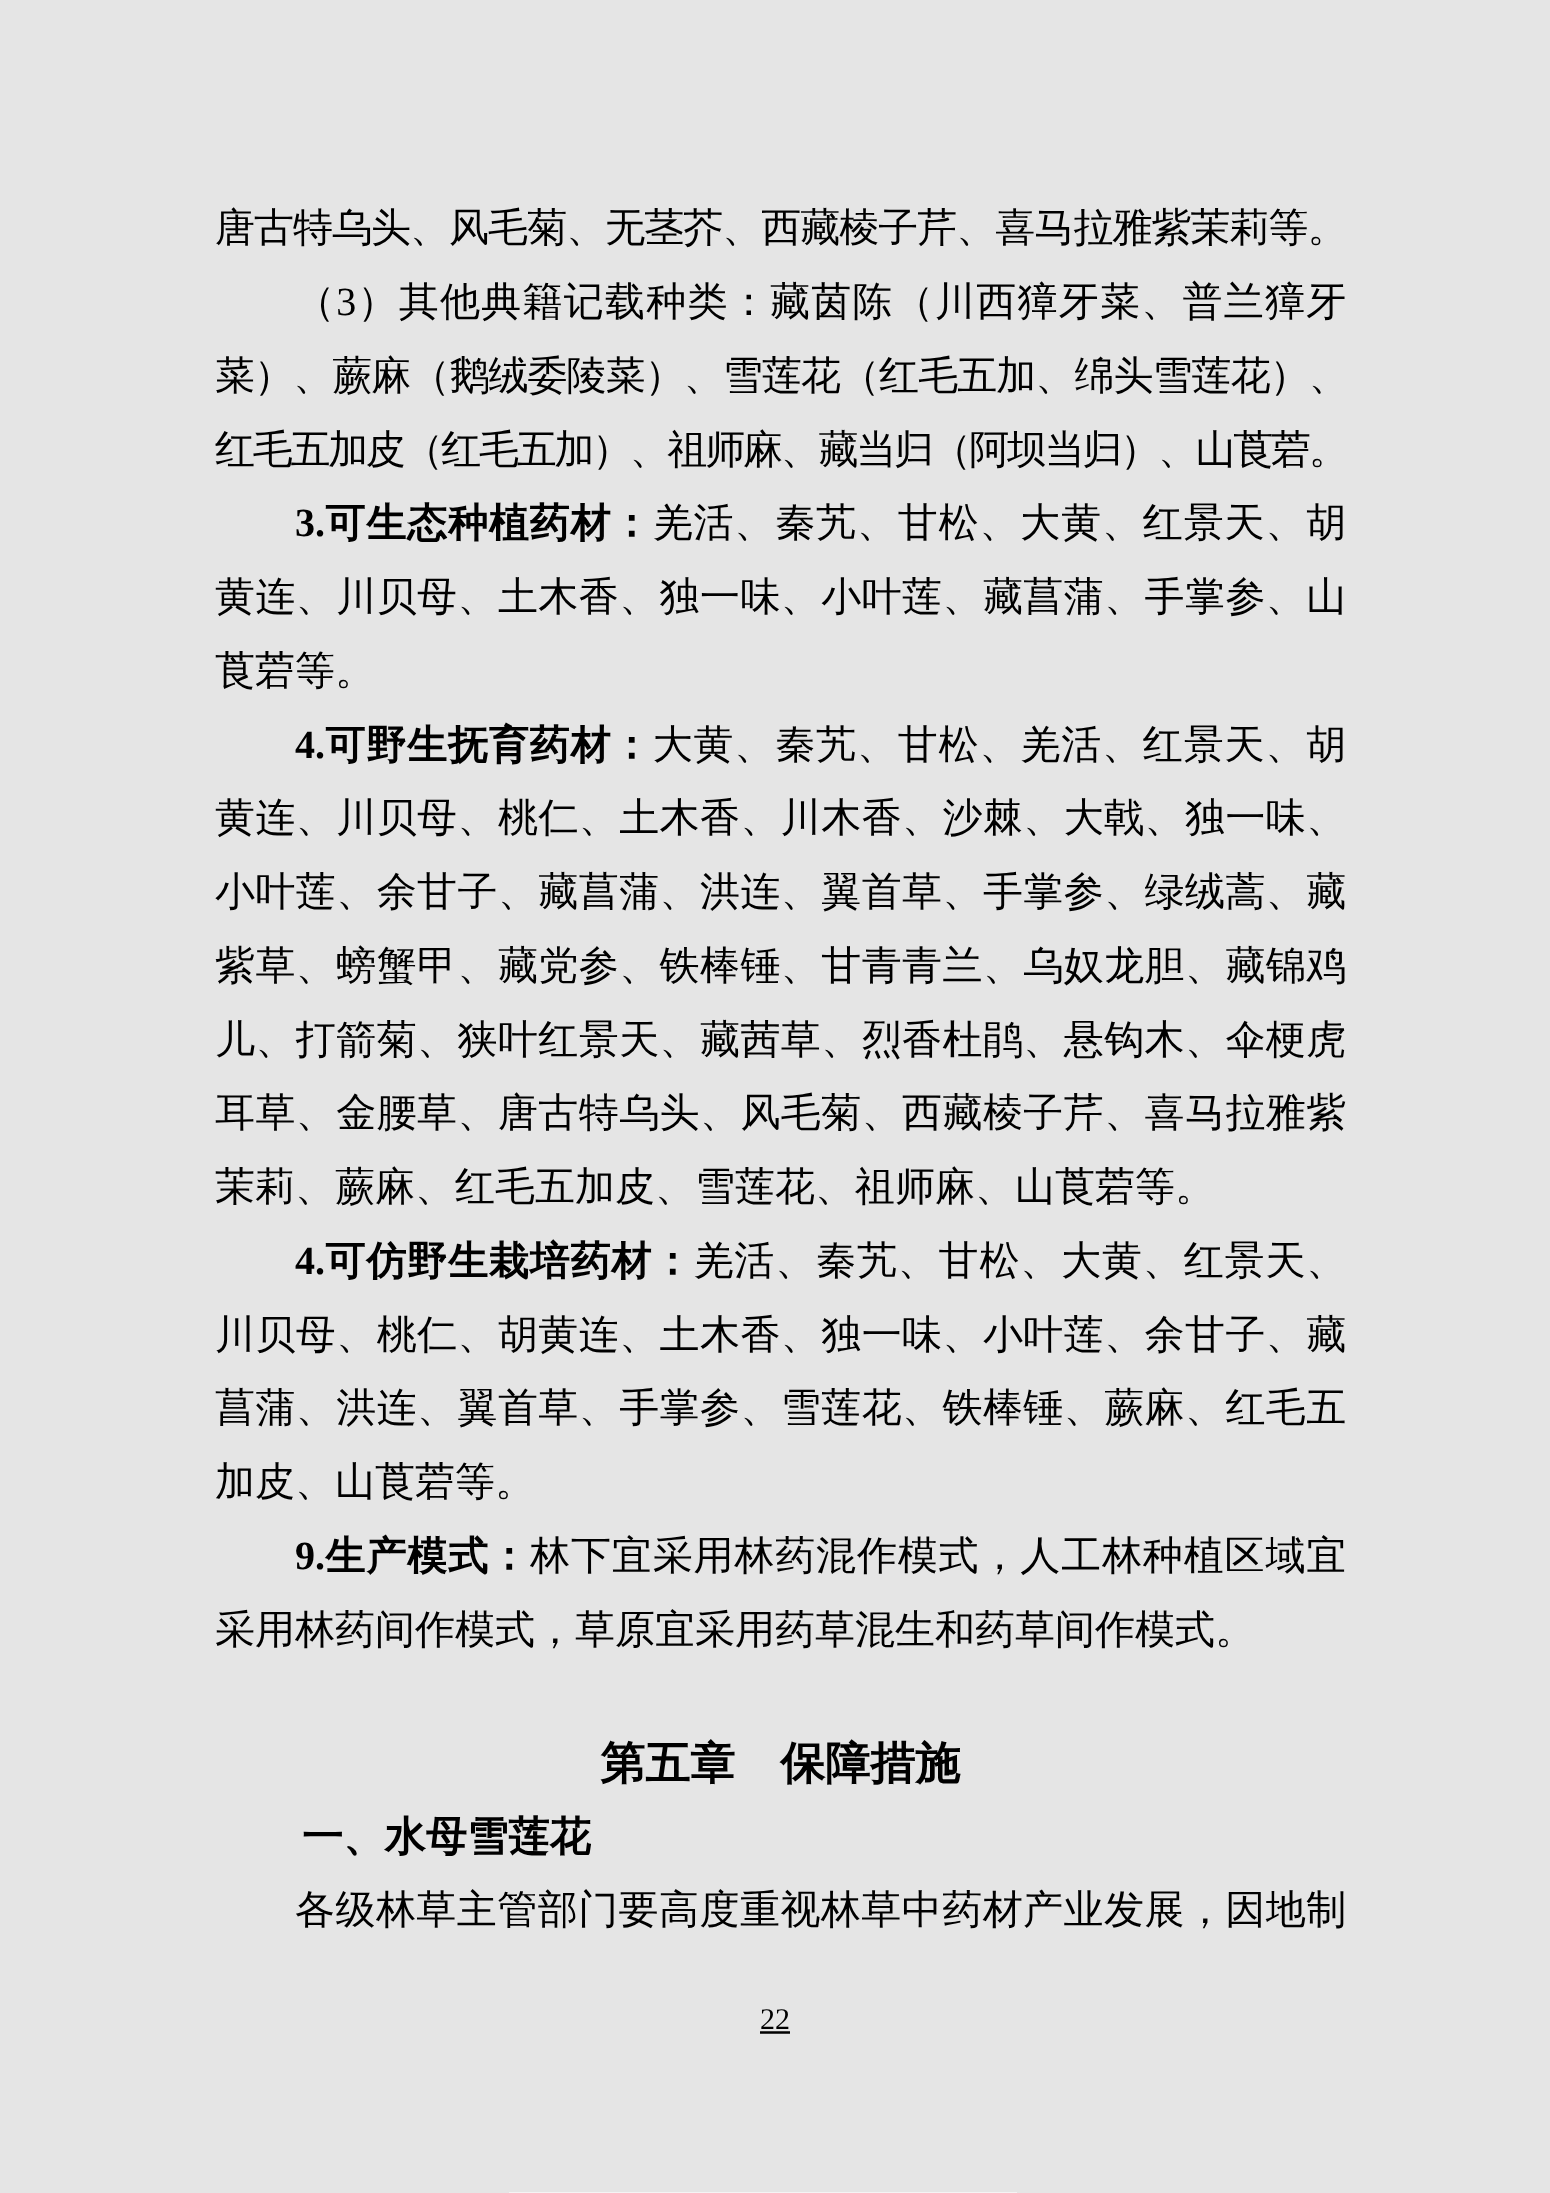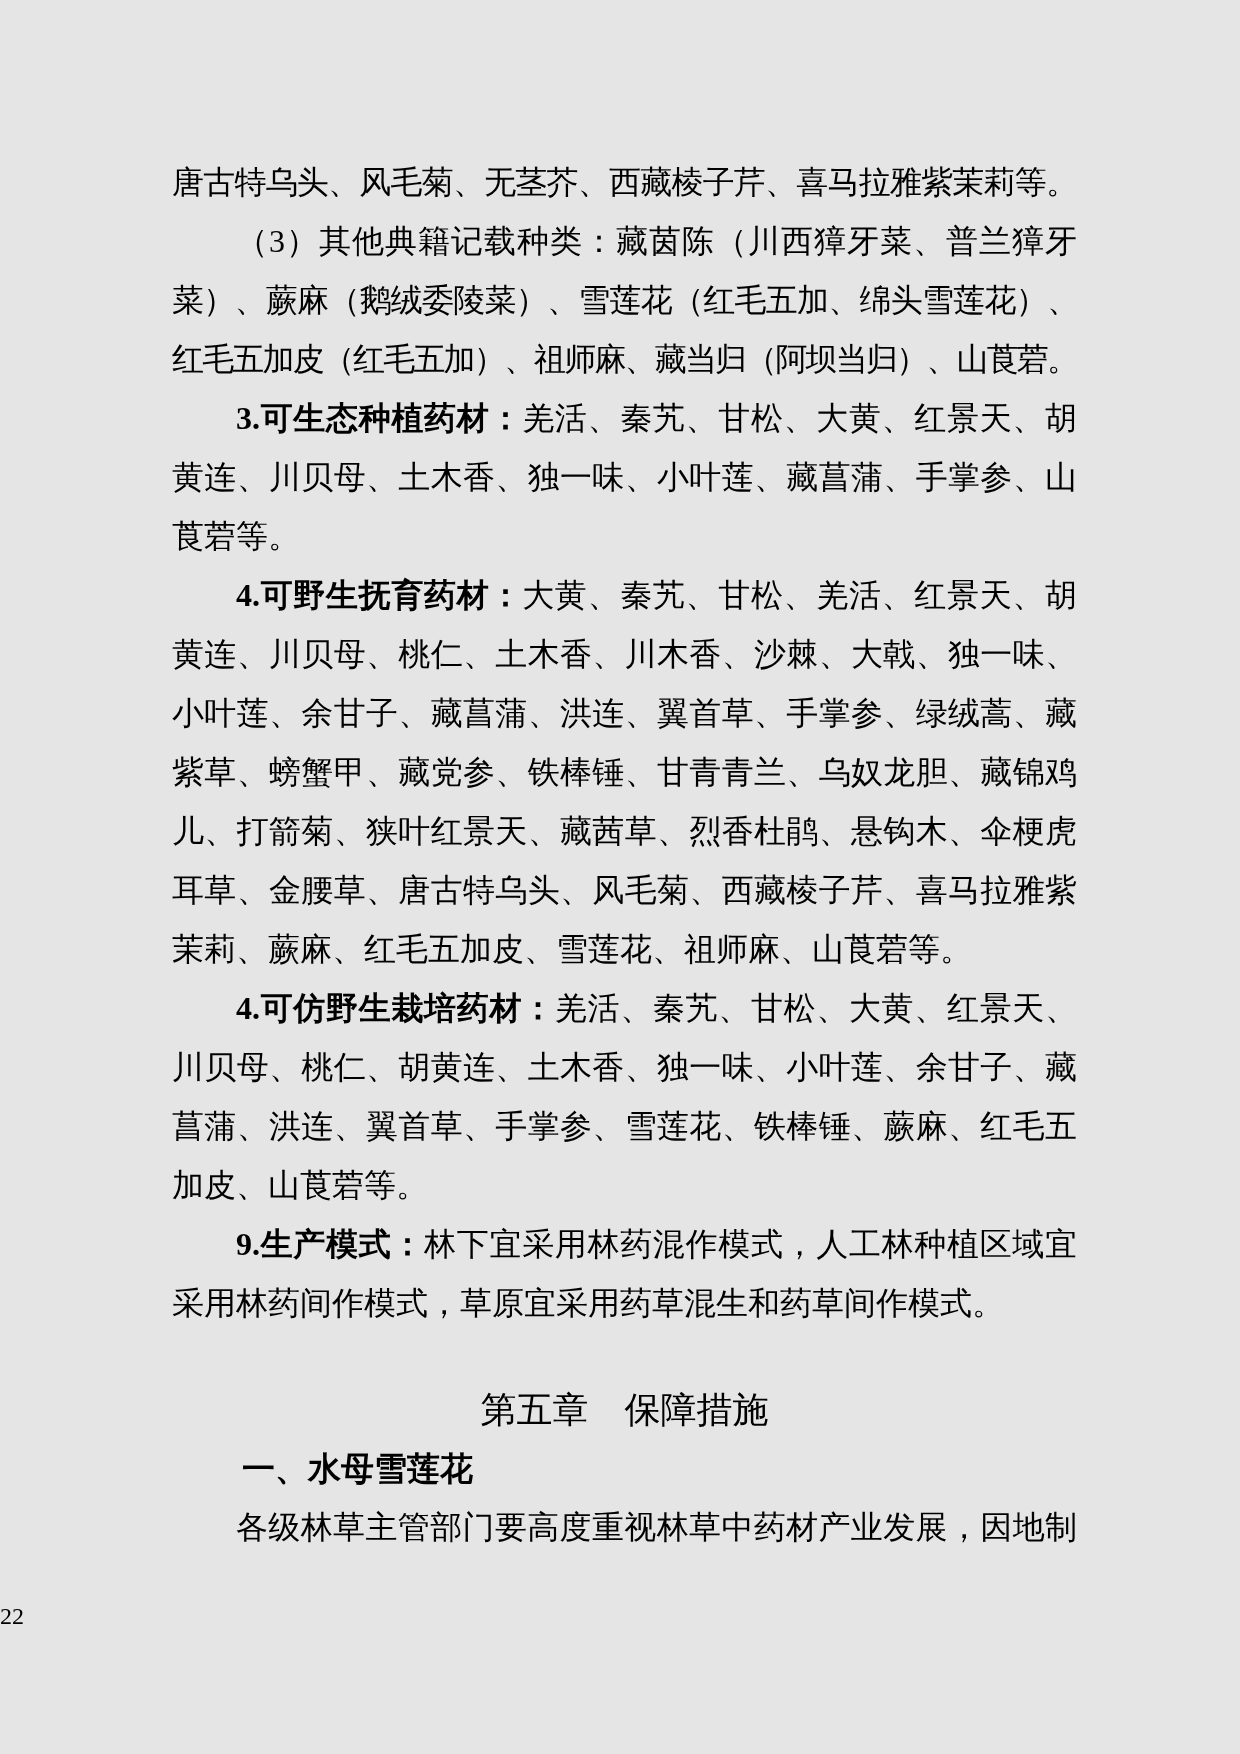--- a/index.html
+++ b/index.html
@@ -33,21 +33,21 @@
   .line.t1{letter-spacing:-1px;}
   .line.t2{letter-spacing:-2px;}
   .line b{font-weight:700;}
   .chapter{
     margin:47px 0 0 0;
     height:59px;
     line-height:59px;
     text-align:center;
     text-align-last:center;
     font-size:36px;
-    font-weight:400;
+    font-weight:700;
     font-family:"Liberation Sans","DejaVu Sans",sans-serif;
   }
   .section{
     margin:0;
     height:59px;
     line-height:59px;
     padding-left:70px;
     font-size:33px;
     font-weight:700;
     text-align:left;
@@ -63,23 +63,24 @@
     text-align-last:justify;
     font-family:"Liberation Serif","DejaVu Serif",serif;
   }
   .page-number{
     position:absolute;
     top:1600px;
     left:0;
     width:100%;
     height:32px;
     line-height:32px;
-    text-align:left;
+    text-align:center;
     font-size:24px;
     font-family:"Liberation Serif","DejaVu Serif",serif;
+    text-decoration:underline;
   }
 </style>
 </head>
 <body>
 
 <div class="page">
   <div class="content">
     <div id="paragraphs">
         <div class="para">
           <div class="line t1"><span>唐古特乌头、风毛菊、无茎芥、西藏棱子芹、喜马拉雅紫茉莉等。</span></div>

